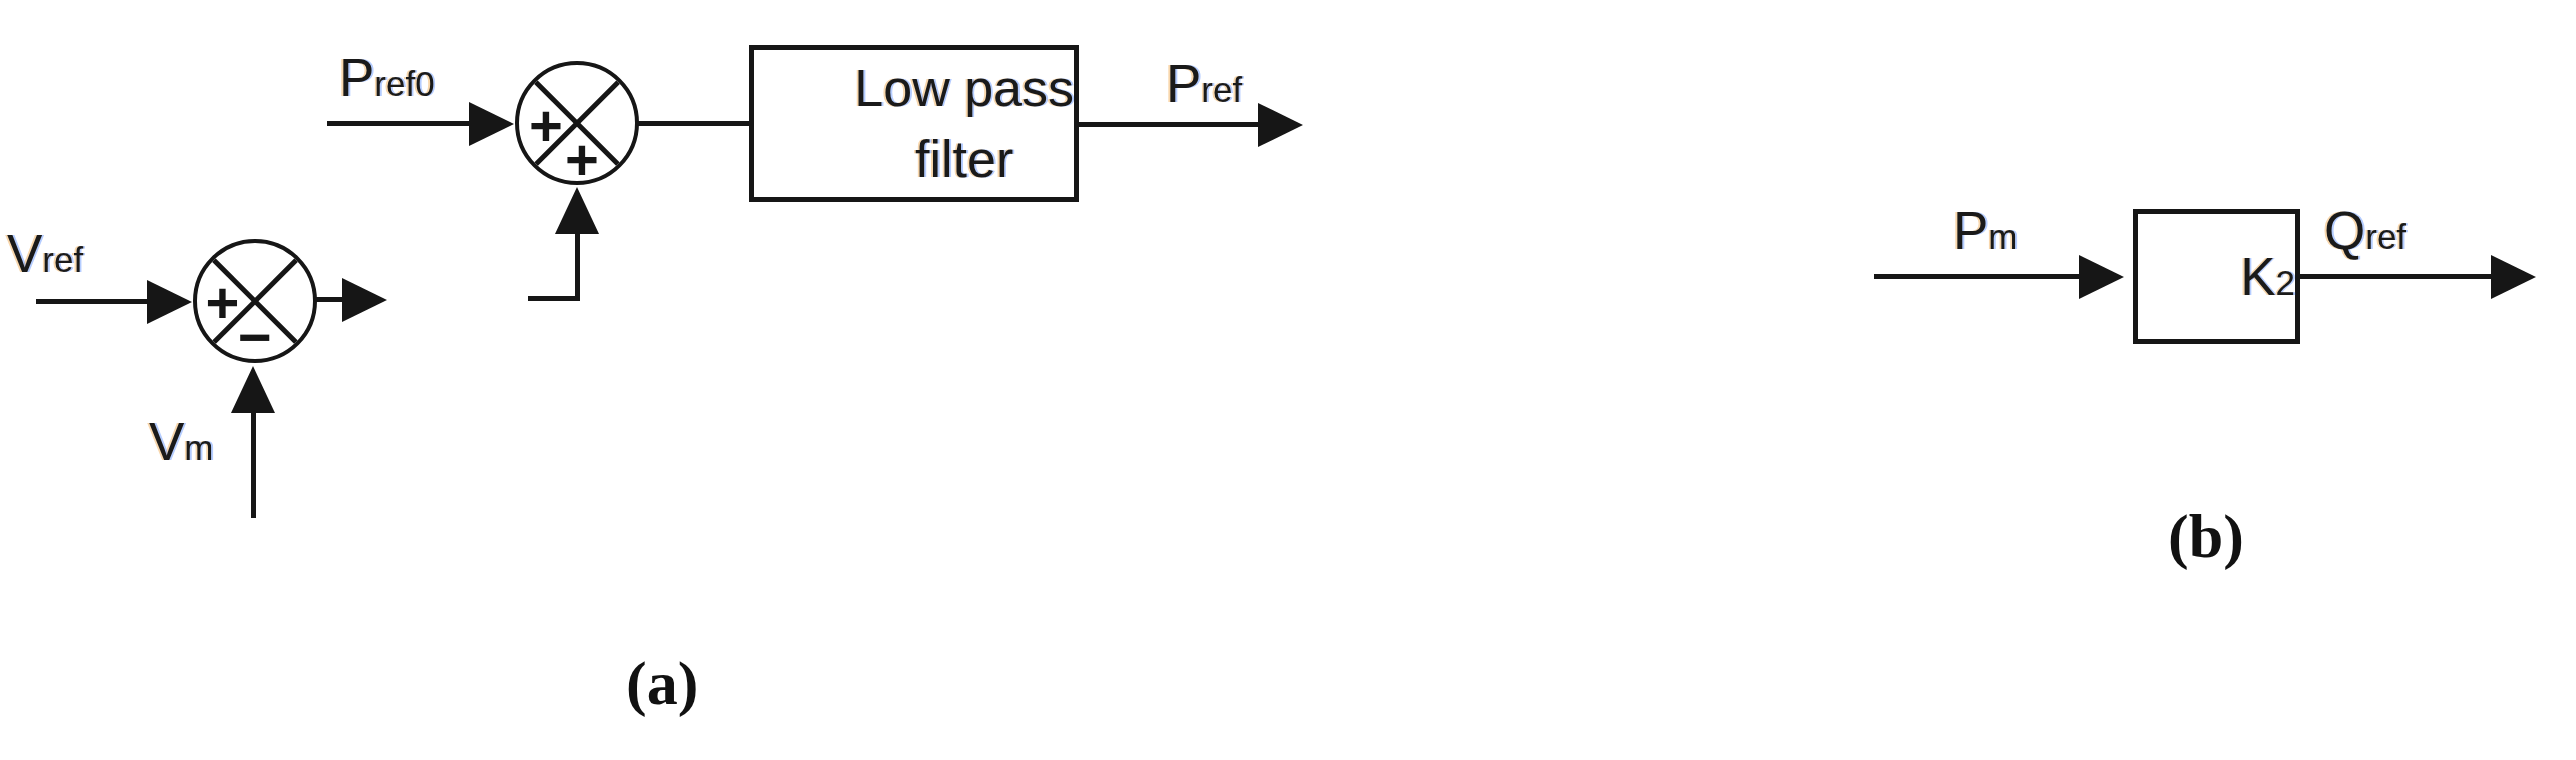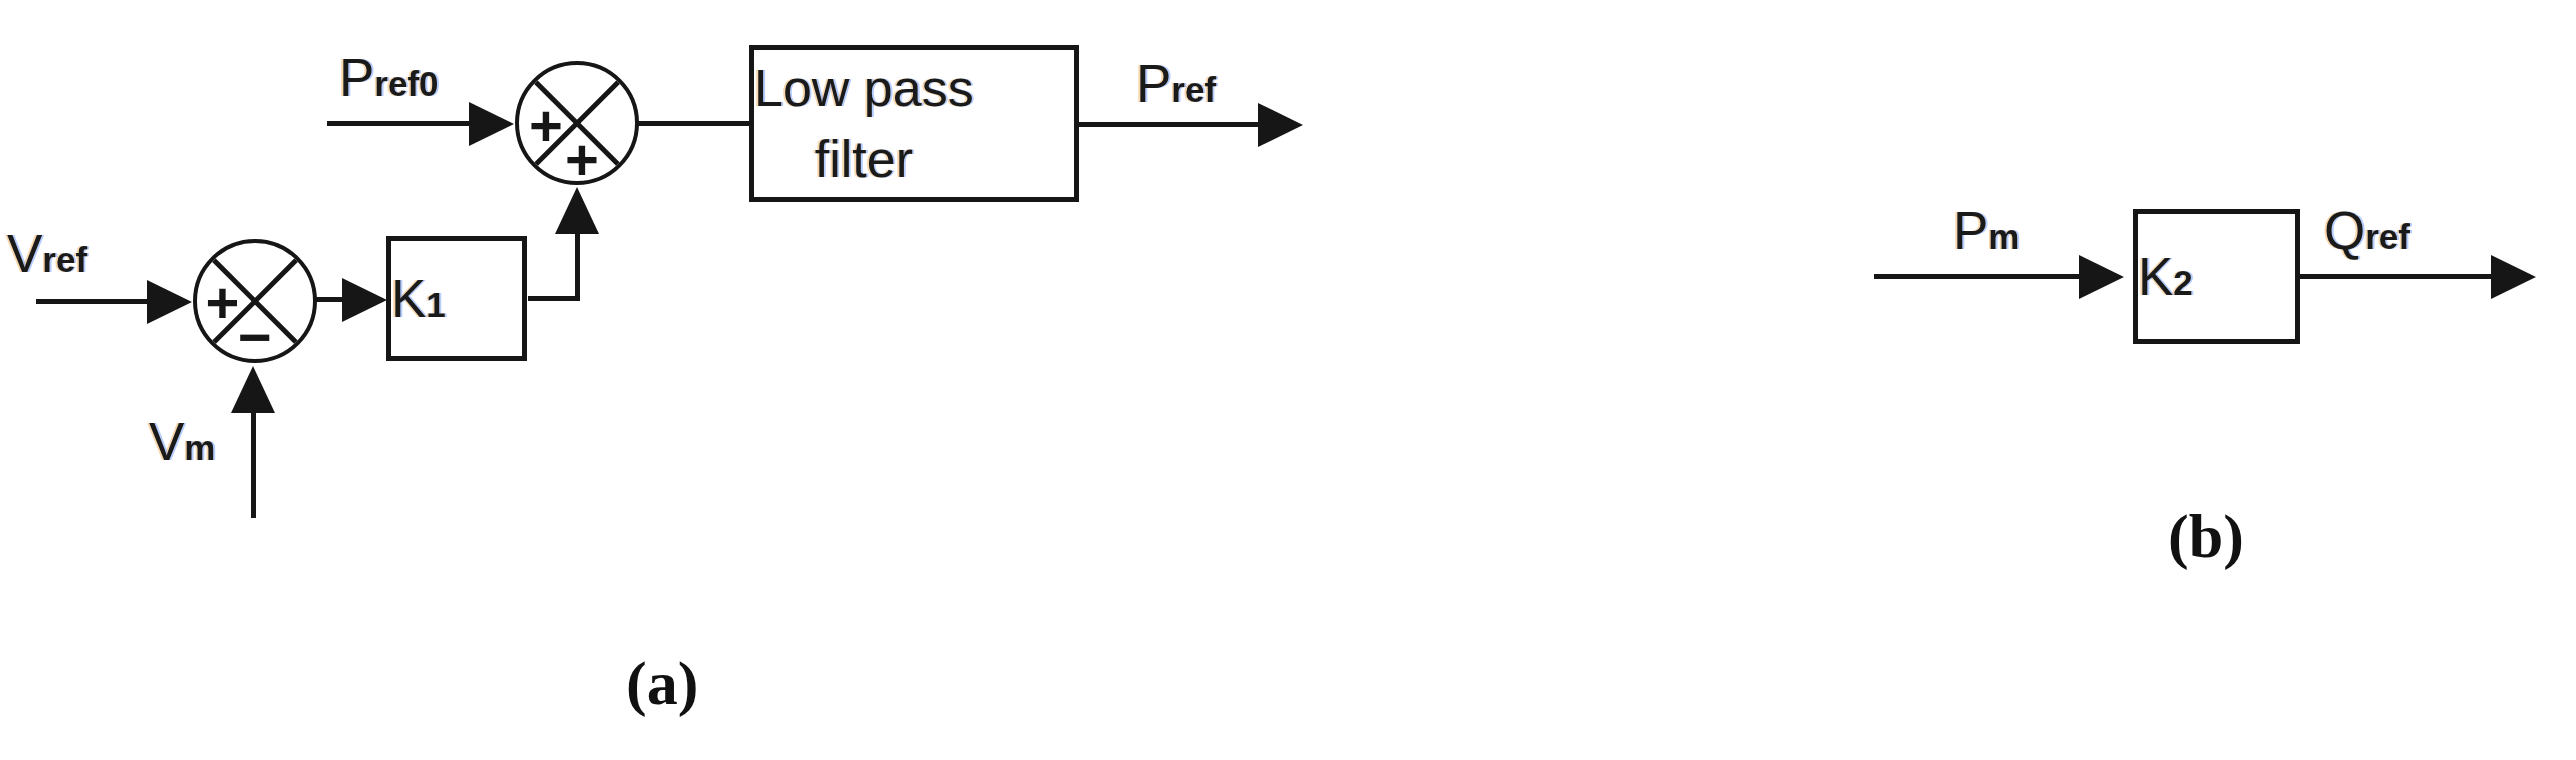--- a/index.html
+++ b/index.html
@@ -15,35 +15,35 @@
   .line-v{position:absolute;width:4.7px;background:#161616;}
   
   .arrow-right{position:absolute;width:0;height:0;
     border-top:22px solid transparent;border-bottom:22px solid transparent;
     border-left:45px solid #161616;}
   .arrow-up{position:absolute;width:0;height:0;
     border-left:22px solid transparent;border-right:22px solid transparent;
     border-bottom:47px solid #161616;}
   
   .box{position:absolute;border:5.7px solid #161616;background:#fff;
-    display:flex;align-items:center;justify-content:flex-start;box-sizing:border-box;}
+    display:flex;align-items:center;justify-content:flex-end;box-sizing:border-box;}
   
   .sum{position:absolute;width:124px;height:124px;border:4.7px solid #161616;
     border-radius:50%;box-sizing:border-box;background:#fff;overflow:hidden;}
   .sum .diag{position:absolute;left:50%;top:50%;width:132px;height:4.7px;
     background:#161616;}
   .sum .d1{transform:translate(-50%,-50%) rotate(45deg);}
   .sum .d2{transform:translate(-50%,-50%) rotate(-45deg);}
   .sum .sign{position:absolute;transform:translate(-50%,-50%);
     font-size:58px;font-weight:700;color:#161616;line-height:1;}
   
   .sig{position:absolute;font-size:53px;line-height:1;color:#1a1a1a;
     white-space:nowrap;
     text-shadow:1.9px 0 0 rgba(70,130,255,.40), -1.9px 0 0 rgba(235,140,20,.35);}
-  .sig .sub{font-size:0.66em;font-weight:bold;}
+  .sig .sub{font-size:0.66em;}
   .blocktext{font-size:52px;color:#1a1a1a;line-height:1.35;text-align:center;
     text-shadow:1.9px 0 0 rgba(70,130,255,.40), -1.9px 0 0 rgba(235,140,20,.35);}
   .caption{position:absolute;font-family:"Liberation Serif",serif;
     font-weight:700;font-size:62px;color:#111;line-height:1;}
 </style>
 </head>
 <body>
 
 <div class="canvas">
 
@@ -62,43 +62,40 @@
 
   <div class="box" style="left:749px;top:45px;width:330px;height:157px;">
     <div class="blocktext">
       <div>Low pass</div>
       <div>filter</div>
     </div>
   </div>
 
   <div class="line-h" style="left:1079px;top:122px;width:181px;"></div>
   <div class="arrow-right" style="left:1258px;top:103px;"></div>
-  <div class="sig" style="left:1136px;top:57px;"><span>P</span><span class="sub">ref</span></div>
+  <div class="sig" style="left:1166px;top:57px;"><span>P</span><span class="sub">ref</span></div>
 
   <div class="sig" style="left:7px;top:227px;"><span>V</span><span class="sub">ref</span></div>
   <div class="line-h" style="left:36px;top:299px;width:113px;"></div>
   <div class="arrow-right" style="left:147px;top:280px;"></div>
 
   <div class="sum" style="left:193px;top:239px;">
     <div class="diag d1"></div>
     <div class="diag d2"></div>
     <div class="sign" style="left:25.4px;top:60px;">+</div>
     <div class="sign" style="left:58px;top:94px;">−</div>
   </div>
 
   <div class="sig" style="left:137px;top:415px;margin-left:12px;"><span>V</span><span class="sub">m</span></div>
   <div class="line-v" style="left:251px;top:411px;height:107px;"></div>
   <div class="arrow-up" style="left:231px;top:366px;"></div>
 
   <div class="line-h" style="left:316px;top:297px;width:28px;"></div>
   <div class="arrow-right" style="left:342px;top:278px;"></div>
 
-  <div class="box" style="left:386px;top:236px;width:141px;height:125px;">
-    <div class="sig" style="position:static;"><span>K</span><span class="sub">1</span></div>
-  </div>
 
   <div class="line-h" style="left:528px;top:296px;width:50px;"></div>
   <div class="line-v" style="left:575px;top:234px;height:67px;"></div>
   <div class="arrow-up" style="left:555px;top:187px;"></div>
 
   <div class="caption" style="left:626px;top:652px;">(a)</div>
 
   <div class="sig" style="left:1953px;top:204px;"><span>P</span><span class="sub">m</span></div>
   <div class="line-h" style="left:1874px;top:274px;width:207px;"></div>
   <div class="arrow-right" style="left:2079px;top:255px;"></div>

